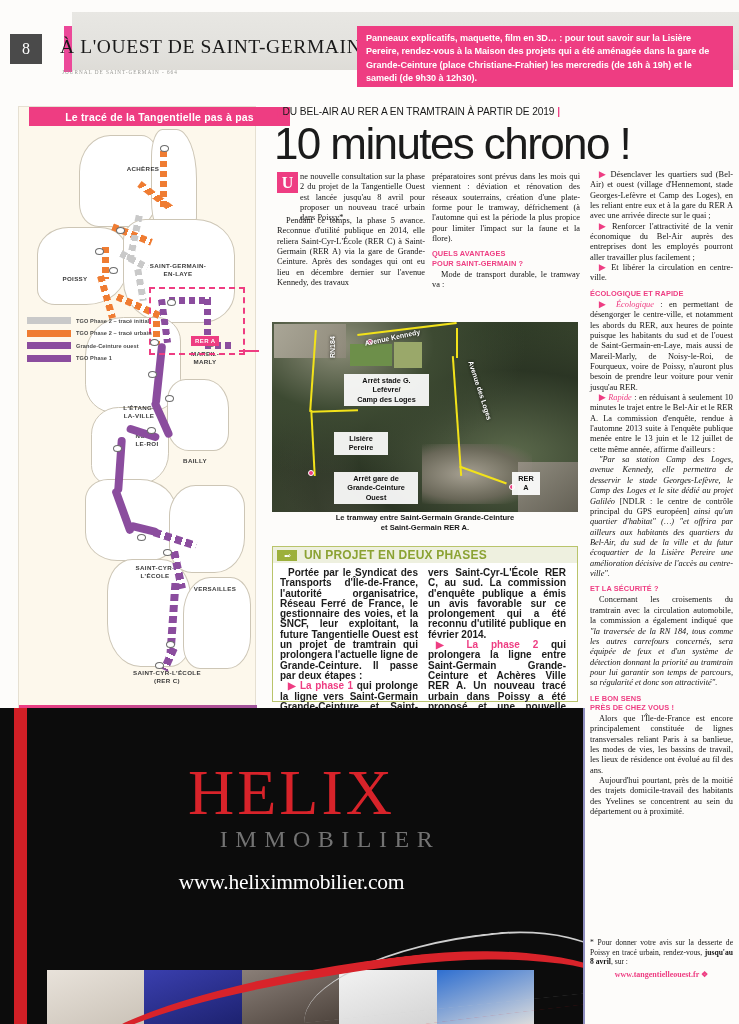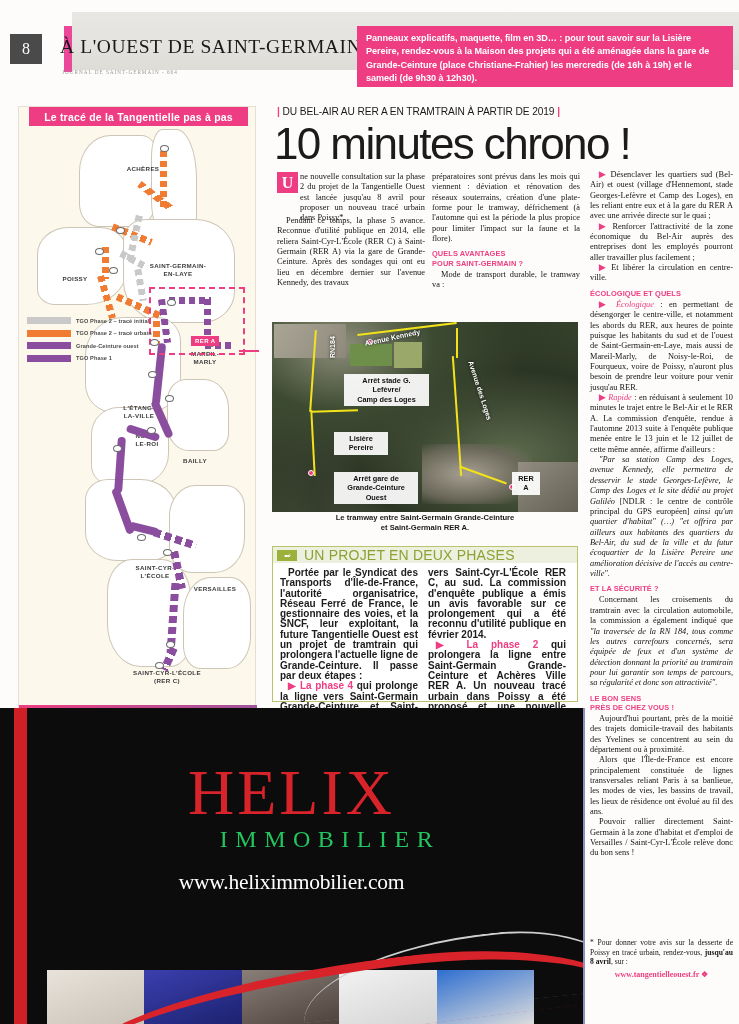--- a/index.html
+++ b/index.html
@@ -55,21 +55,21 @@
     letter-spacing: -0.05px;
   }
 
   
   #map-panel {
     position: absolute; left: 18px; top: 106px; width: 238px; height: 604px;
     background: #fdf8ec;
     border: 1px solid #e6e0d2;
   }
   #map-title {
-    position: absolute; left: 10px; top: 0px; width: 219px; height: 19px;
+    position: absolute; left: 10px; top: 0px; width: 261px; height: 19px;
     background: #ee3d82; color: #fff;
     font-family: "Liberation Sans", sans-serif;
     font-weight: bold; font-size: 10.5px;
     display: flex; align-items: center; justify-content: center;
     letter-spacing: 0.2px;
   }
   .map-city {
     position: absolute;
     font-family: "Liberation Sans", sans-serif;
     font-weight: bold; font-size: 6.2px; color: #3b3b3b;
@@ -219,21 +219,21 @@
     display: flex; align-items: center; padding-left: 4px;
   }
   #green-chip {
     width: 20px; height: 11px; background: #9cb03c;
     display: flex; align-items: center; justify-content: center;
     color: #fff; font-size: 7px; letter-spacing: -1px;
     font-family: "Liberation Sans", sans-serif; margin-right: 7px;
   }
   #green-title {
     font-family: "Liberation Sans", sans-serif;
-    font-weight: normal; font-size: 14px; color: #8ba233; letter-spacing: 0.2px;
+    font-weight: bold; font-size: 12px; color: #8ba233; letter-spacing: 0.2px;
   }
   #green-body {
     display: flex; padding: 5px 7px 4px 7px; gap: 10px;
   }
   #green-body .gcol {
     width: 138px;
     font-family: "Liberation Sans", sans-serif;
     font-weight: bold; font-size: 10px; line-height: 10.3px;
     color: #1c1c1c; text-align: justify;
   }
@@ -253,21 +253,21 @@
     position: absolute; left: 0; top: 48px; width: 583px;
     text-align: center;
     font-family: "Liberation Serif", serif;
     font-weight: normal; font-size: 64px; color: #d8232a;
     letter-spacing: 3px;
   }
   #ad-immo {
     position: absolute; left: 0; top: 118px; width: 652px;
     text-align: center;
     font-family: "Liberation Serif", serif;
-    font-size: 24px; color: #22c55e; letter-spacing: 7.5px;
+    font-size: 24px; color: #737373; letter-spacing: 7.5px;
     padding-left: 8px;
   }
   #ad-url {
     position: absolute; left: 0; top: 162px; width: 583px;
     text-align: center;
     font-family: "Liberation Serif", serif;
     font-size: 21.5px; color: #ffffff; letter-spacing: -0.2px;
   }
   #ad-lemag {
     position: absolute; left: 0; top: 208px; width: 583px;
@@ -449,36 +449,35 @@
 
   <div class="bodycol" id="col2">
     <p class="noind">préparatoires sont prévus dans les mois qui viennent : déviation et rénovation des réseaux souterrains, création d'une plate-forme pour le tramway, défrichement (à l'automne qui est la période la plus propice pour limiter l'impact sur la faune et la flore).</p>
     <div class="subhead" style="white-space:pre-line;">QUELS AVANTAGES
 POUR SAINT-GERMAIN ?</div>
     <p>Mode de transport durable, le tramway va :</p>
   </div>
 
   <div class="bodycol" id="col3">
     <p><span class="arrow">▶ </span><span>Désenclaver les quartiers sud (Bel-Air) et ouest (village d'Hennemont, stade Georges-Lefèvre et Camp des Loges), en les reliant entre eux et à la gare du RER A avec une arrivée directe sur le quai ;</span></p>
-    <p><span class="arrow">▶ </span><span>Renforcer l'attractivité de la zone économique du Bel-Air auprès des entreprises dont les employés pourront aller travailler plus facilement ;</span></p>
+    <p><span class="arrow">▶ </span><span>Renforcer l'attractivité de la venir économique du Bel-Air auprès des entreprises dont les employés pourront aller travailler plus facilement ;</span></p>
     <p><span class="arrow">▶ </span><span>Et libérer la circulation en centre-ville.</span></p>
 
-    <div class="subhead">ÉCOLOGIQUE ET QUELS</div>
+    <div class="subhead">ÉCOLOGIQUE ET RAPIDE</div>
     <p><span class="arrow">▶ </span><span class="pinkword">Écologique</span><span> : en permettant de désengorger le centre-ville, et notamment les abords du RER, aux heures de pointe puisque les habitants du sud et de l'ouest de Saint-Germain-en-Laye, mais aussi de Mareil-Marly, de Noisy-le-Roi, de Fourqueux, voire de Poissy, n'auront plus besoin de prendre leur voiture pour venir jusqu'au RER.</span></p>
     <p><span class="arrow">▶ </span><span class="pinkword">Rapide</span><span> : en réduisant à seulement 10 minutes le trajet entre le Bel-Air et le RER A. La commission d'enquête, rendue à l'automne 2013 suite à l'enquête publique menée entre le 13 juin et le 12 juillet de cette même année, affirme d'ailleurs :</span></p>
     <p class="ital"><span>"Par sa station Camp des Loges, avenue Kennedy, elle permettra de desservir le stade Georges-Lefèvre, le Camp des Loges et le site dédié au projet Galiléo</span> <span style="font-style:normal">[NDLR : le centre de contrôle principal du GPS européen]</span> <span>ainsi qu'un quartier d'habitat" (…) "et offrira par ailleurs aux habitants des quartiers du Bel-Air, du sud de la ville et du futur écoquartier de la Lisière Pereire une amélioration décisive de l'accès au centre-ville".</span></p>
 
     <div class="subhead">ET LA SÉCURITÉ ?</div>
     <p><span>Concernant les croisements du tramtrain avec la circulation automobile, la commission a également indiqué que</span> <span class="ital">"la traversée de la RN 184, tous comme les autres carrefours concernés, sera équipée de feux et d'un système de détection donnant la priorité au tramtrain pour lui garantir son temps de parcours, sa régularité et donc son attractivité".</span></p>
 
     <div class="subhead" style="white-space:pre-line;">LE BON SENS
 PRÈS DE CHEZ VOUS !</div>
+    <p>Alors que l'Île-de-France est encore principalement constituée de lignes transversales reliant Paris à sa banlieue, les modes de vies, les bassins de travail, les lieux de résidence ont évolué au fil des ans.</p>
     <p>Aujourd'hui pourtant, près de la moitié des trajets domicile-travail des habitants des Yvelines se concentrent au sein du département ou à proximité.</p>
-    <p>Alors que l'Île-de-France est encore principalement constituée de lignes transversales reliant Paris à sa banlieue, les modes de vies, les bassins de travail, les lieux de résidence ont évolué au fil des ans.</p>
-    <p>Pouvoir rallier directement Saint-Germain à la zone d'habitat et d'emploi de Versailles / Saint-Cyr-L'École relève donc du bon sens !</p>
   </div>
 
   <div id="footnote">
     <span>* Pour donner votre avis sur la desserte de Poissy en tracé urbain, rendez-vous, </span><span class="bold">jusqu'au 8 avril</span><span>, sur :</span>
     <span id="footnote-url">www.tangentielleouest.fr ❖</span>
   </div>
 
   <div id="photo">
 
     <div style="position:absolute;left:2px;top:2px;width:72px;height:34px;background:linear-gradient(120deg,#b9b3a5,#8e887a);opacity:.85;"></div>
@@ -516,21 +515,21 @@
 et Saint-Germain RER A.</div>
 
   <div id="green-box">
     <div id="green-head">
       <div id="green-chip">•••›</div>
       <div id="green-title">UN PROJET EN DEUX PHASES</div>
     </div>
     <div id="green-body">
       <div class="gcol">
         <p>Portée par le Syndicat des Transports d'Île-de-France, l'autorité organisatrice, Réseau Ferré de France, le gestionnaire des voies, et la SNCF, leur exploitant, la future Tangentielle Ouest est un projet de tramtrain qui prolongera l'actuelle ligne de Grande-Ceinture. Il passe par deux étapes :</p>
-        <p><span class="gphase">▶ </span><span class="gphase">La phase 4</span><span> qui prolonge la ligne vers Saint-Germain Grande-Ceinture et Saint-Germain RER A, au nord, et</span></p>
+        <p><span class="gphase">▶ </span><span class="gphase">La phase 1</span><span> qui prolonge la ligne vers Saint-Germain Grande-Ceinture et Saint-Germain RER A, au nord, et</span></p>
       </div>
       <div class="gcol">
         <p class="noind" style="text-indent:0">vers Saint-Cyr-L'École RER C, au sud. La commission d'enquête publique a émis un avis favorable sur ce prolongement qui a été reconnu d'utilité publique en février 2014.</p>
         <p><span class="gphase">▶ </span><span class="gphase">La phase 2</span><span> qui prolongera la ligne entre Saint-Germain Grande-Ceinture et Achères Ville RER A. Un nouveau tracé urbain dans Poissy a été proposé et une nouvelle consultation lancée.</span></p>
       </div>
     </div>
   </div>
 
   <div id="ad">
 

